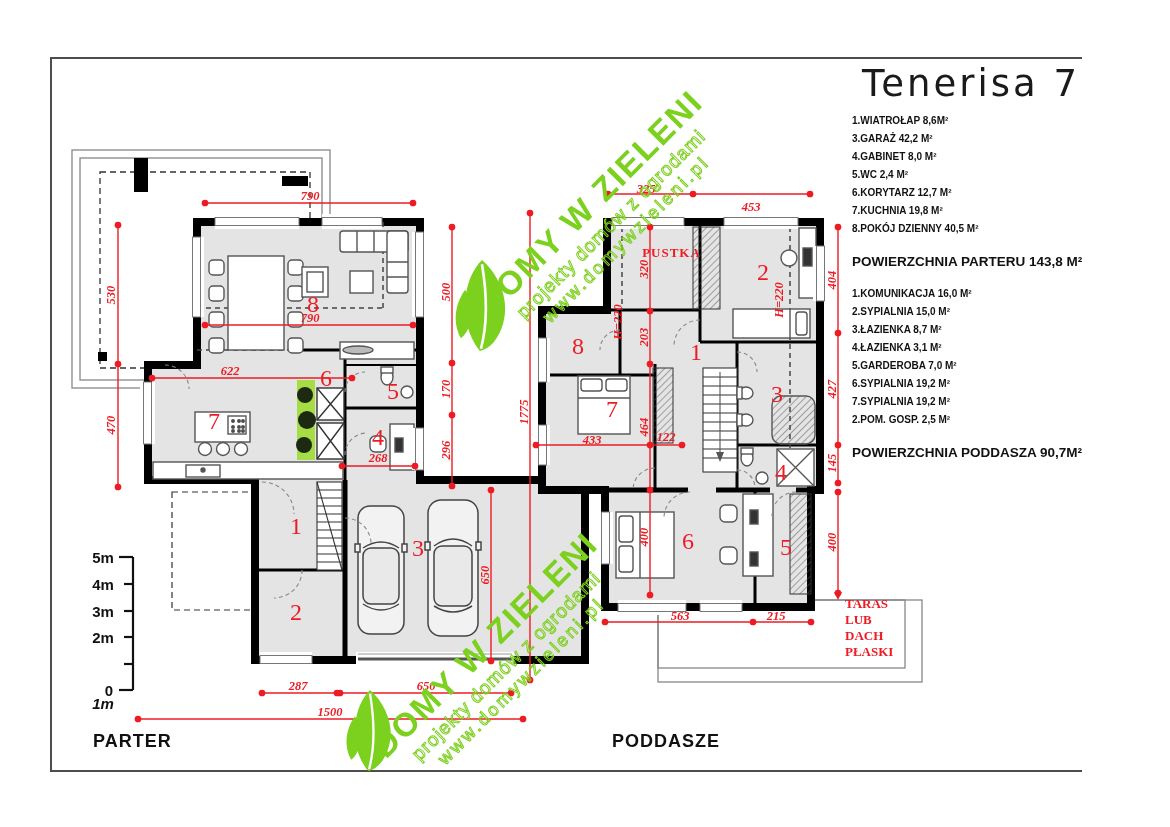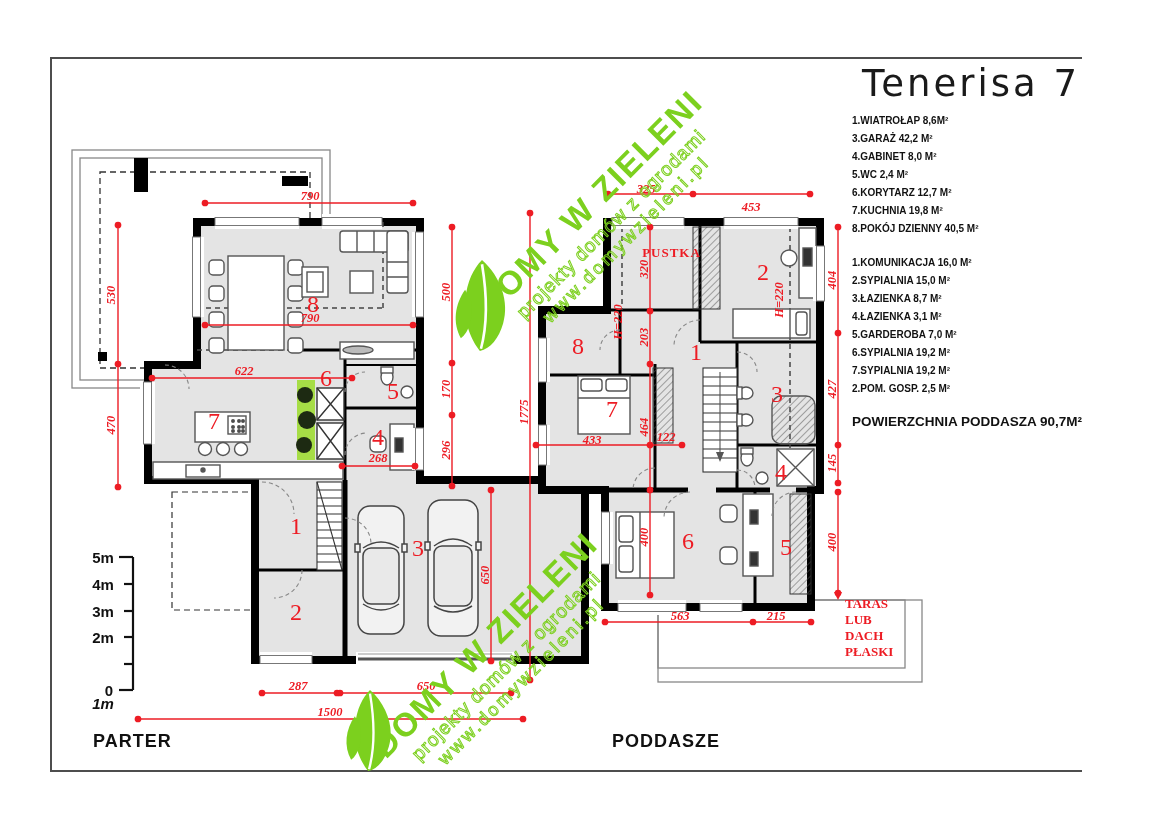--- a/index.html
+++ b/index.html
@@ -346,40 +346,41 @@
   <div class="legend">
     <div>
         <div class="legend-line">1.WIATROŁAP  8,6M²</div>
         <div class="legend-line">3.GARAŻ 42,2 M²</div>
         <div class="legend-line">4.GABINET 8,0 M²</div>
         <div class="legend-line">5.WC  2,4 M²</div>
         <div class="legend-line">6.KORYTARZ 12,7 M²</div>
         <div class="legend-line">7.KUCHNIA 19,8 M²</div>
         <div class="legend-line">8.POKÓJ DZIENNY 40,5 M²</div>
       </div>
+    <div class="legend-total">POWIERZCHNIA PARTERU   143,8 M²</div>
     <div class="legend-gap"></div>
     <div>
         <div class="legend-line">1.KOMUNIKACJA 16,0  M²</div>
         <div class="legend-line">2.SYPIALNIA 15,0 M²</div>
         <div class="legend-line">3.ŁAZIENKA 8,7  M²</div>
         <div class="legend-line">4.ŁAZIENKA 3,1 M²</div>
         <div class="legend-line">5.GARDEROBA 7,0  M²</div>
         <div class="legend-line">6.SYPIALNIA 19,2 M²</div>
         <div class="legend-line">7.SYPIALNIA 19,2 M²</div>
         <div class="legend-line">2.POM. GOSP. 2,5 M²</div>
       </div>
     <div class="legend-total">POWIERZCHNIA PODDASZA  90,7M²</div>
   </div>
 
   <div class="labels">
       <span class="dim-label" style="left: 310px; top: 196px; transform: translate(-50%, -50%) rotate(0deg);">790</span>
       <span class="dim-label" style="left: 310px; top: 318px; transform: translate(-50%, -50%) rotate(0deg);">790</span>
       <span class="dim-label" style="left: 111px; top: 295px; transform: translate(-50%, -50%) rotate(-90deg);">530</span>
       <span class="dim-label" style="left: 111px; top: 425px; transform: translate(-50%, -50%) rotate(-90deg);">470</span>
-      <span class="dim-label" style="left: 244px; top: 371px; transform: translate(-50%, -50%) rotate(0deg); text-align: right;">622</span>
+      <span class="dim-label" style="left: 230px; top: 371px; transform: translate(-50%, -50%) rotate(0deg); text-align: right;">622</span>
       <span class="dim-label" style="left: 378px; top: 458px; transform: translate(-50%, -50%) rotate(0deg);">268</span>
       <span class="dim-label" style="left: 446px; top: 292px; transform: translate(-50%, -50%) rotate(-90deg);">500</span>
       <span class="dim-label" style="left: 446px; top: 389px; transform: translate(-50%, -50%) rotate(-90deg);">170</span>
       <span class="dim-label" style="left: 446px; top: 450px; transform: translate(-50%, -50%) rotate(-90deg);">296</span>
       <span class="dim-label" style="left: 485px; top: 575px; transform: translate(-50%, -50%) rotate(-90deg);">650</span>
       <span class="dim-label" style="left: 524px; top: 412px; transform: translate(-50%, -50%) rotate(-90deg);">1775</span>
       <span class="dim-label" style="left: 298px; top: 686px; transform: translate(-50%, -50%) rotate(0deg);">287</span>
       <span class="dim-label" style="left: 426px; top: 686px; transform: translate(-50%, -50%) rotate(0deg);">650</span>
       <span class="dim-label" style="left: 330px; top: 712px; transform: translate(-50%, -50%) rotate(0deg);">1500</span>
     </div>

